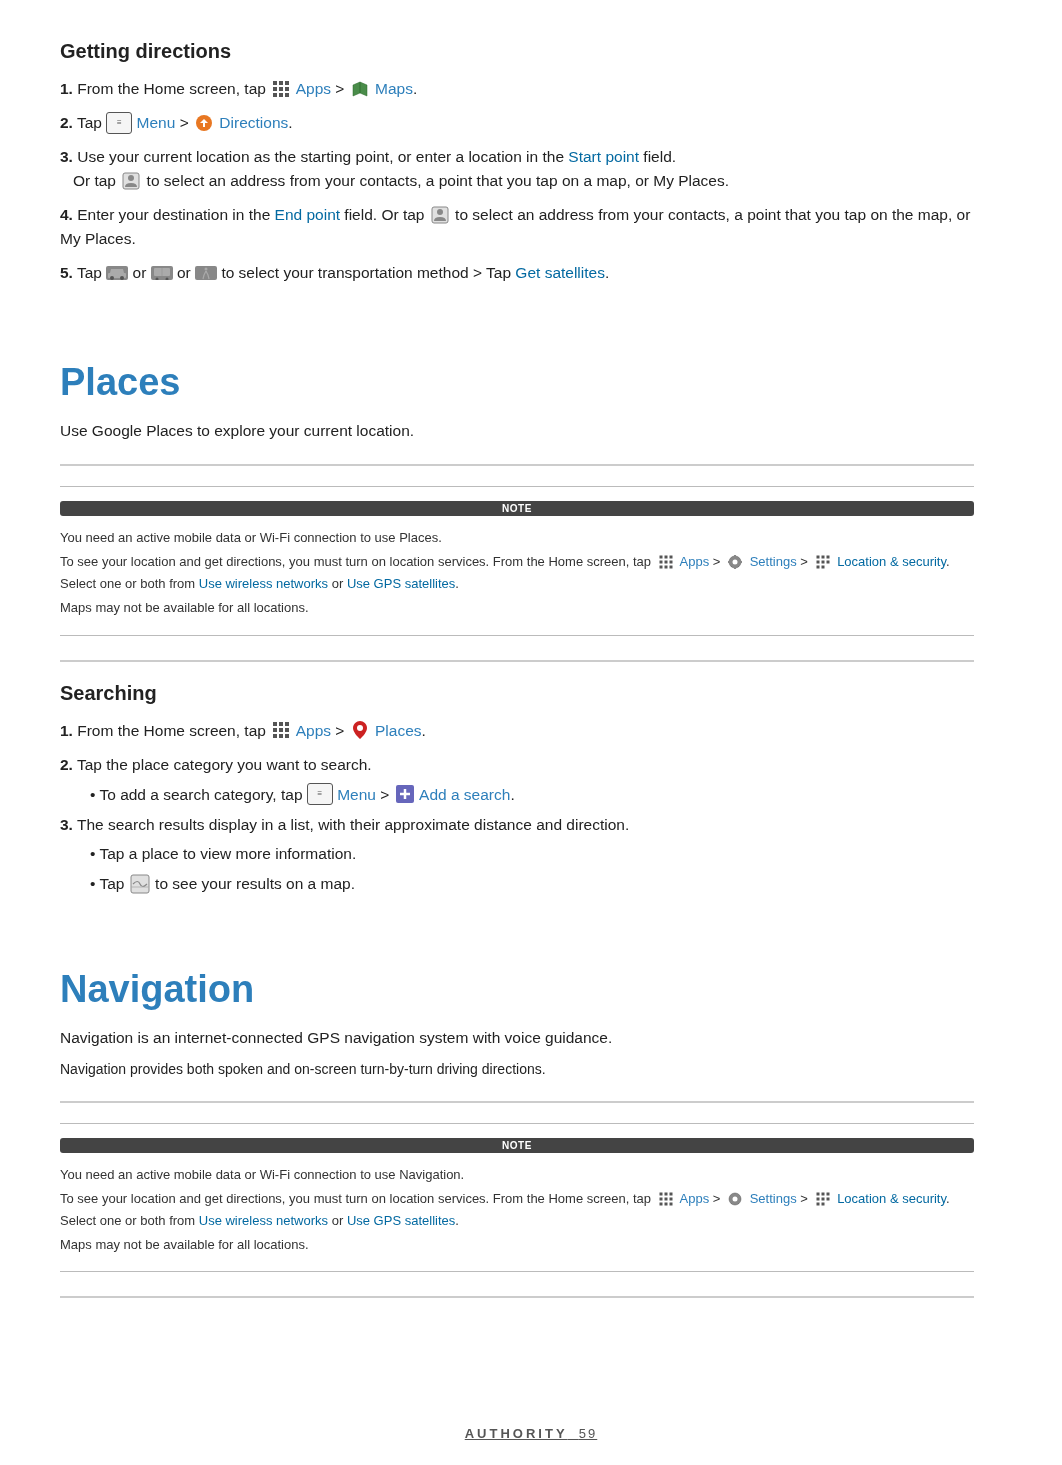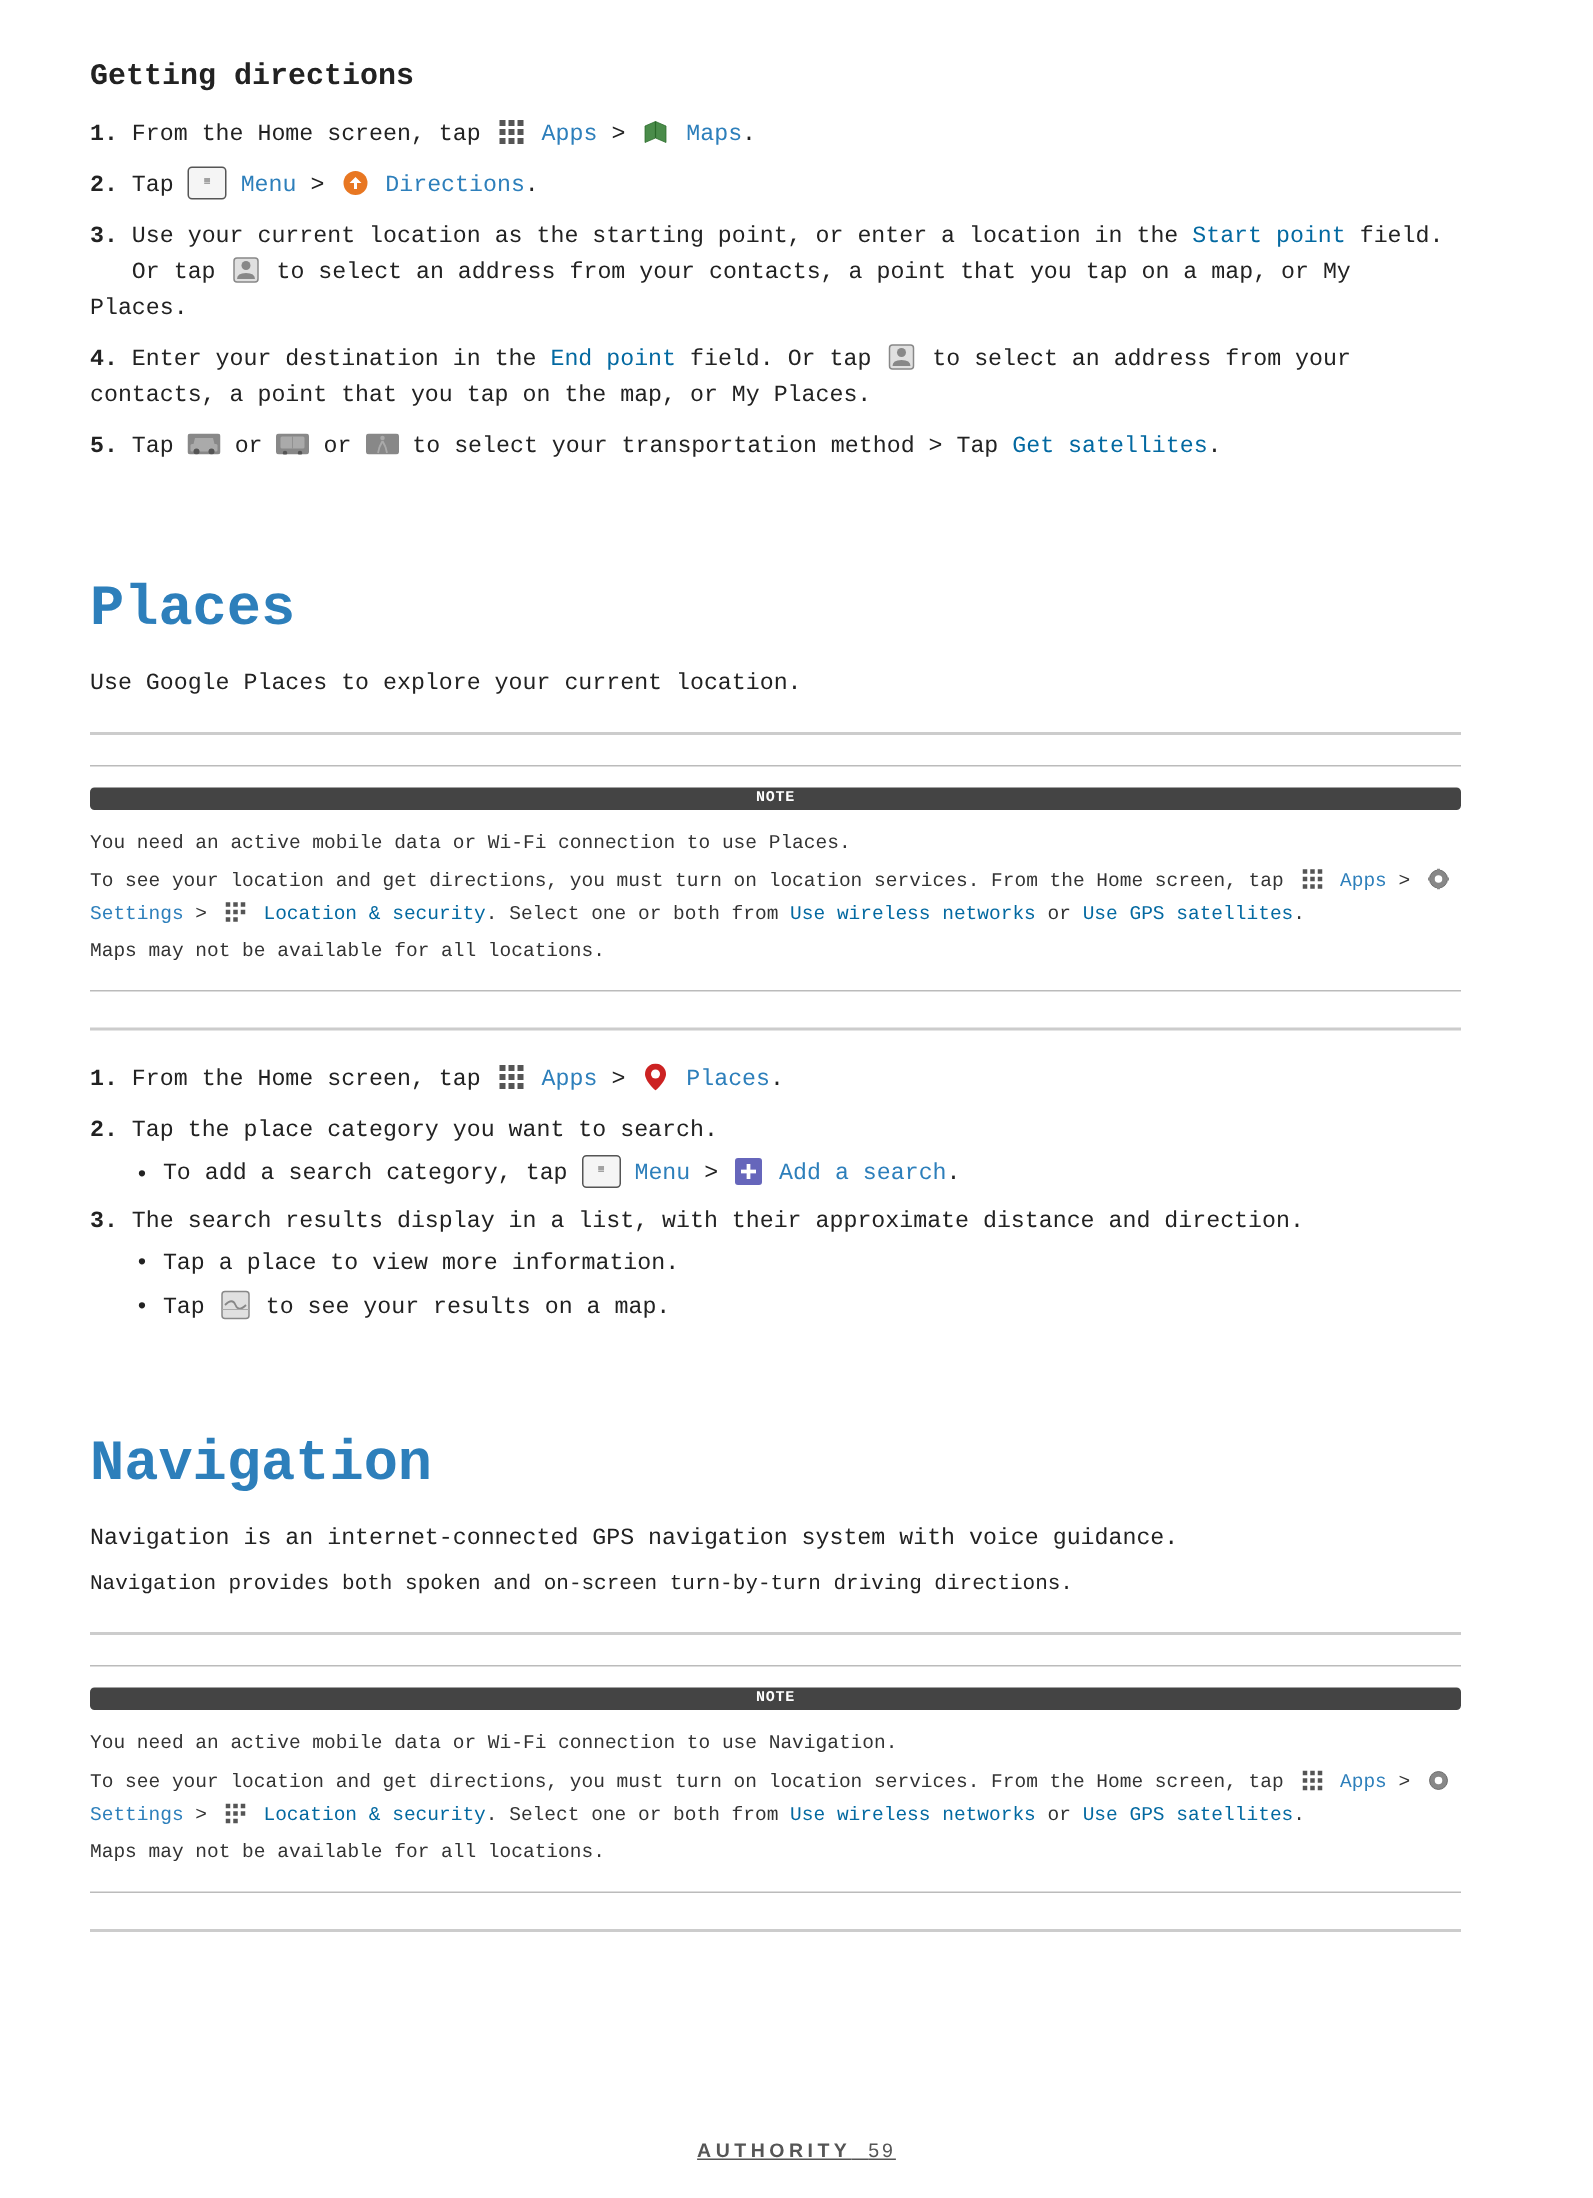--- a/index.html
+++ b/index.html
@@ -8,21 +8,20 @@
       background: #ffffff;
       width: 1062px;
       min-height: 1465px;
       position: relative;
       font-size: 15px;
       color: #222222;
     }
 
     .page-content {
       padding: 30px 88px 60px 60px;
-      font-family: Liberation Mono, monospace;
     }
 
     
     .section-title {
       font-size: 38px;
       font-weight: bold;
       color: #2d7fbb;
       margin-bottom: 18px;
       margin-top: 30px;
     }
@@ -360,20 +359,21 @@
           </span>
           <span class="link-teal">Location &amp; security</span>. Select one or both from <span class="link-teal">Use wireless networks</span> or <span class="link-teal">Use GPS satellites</span>.
         </p>
         <p>Maps may not be available for all locations.</p>
       </div>
     </div>
 
     <hr class="section-divider-line">
 
     <div>
+      <h3 class="subsection-title">Searching</h3>
 
       <ol class="step-list">
 
         <li>
           <span class="step-content">
             <span class="step-num">1.</span>
             From the Home screen, tap
             <span class="inline-icon">
               <svg viewBox="0 0 18 18" width="18" height="18">
                 <rect x="1" y="1" width="4" height="4" fill="#555"></rect>

